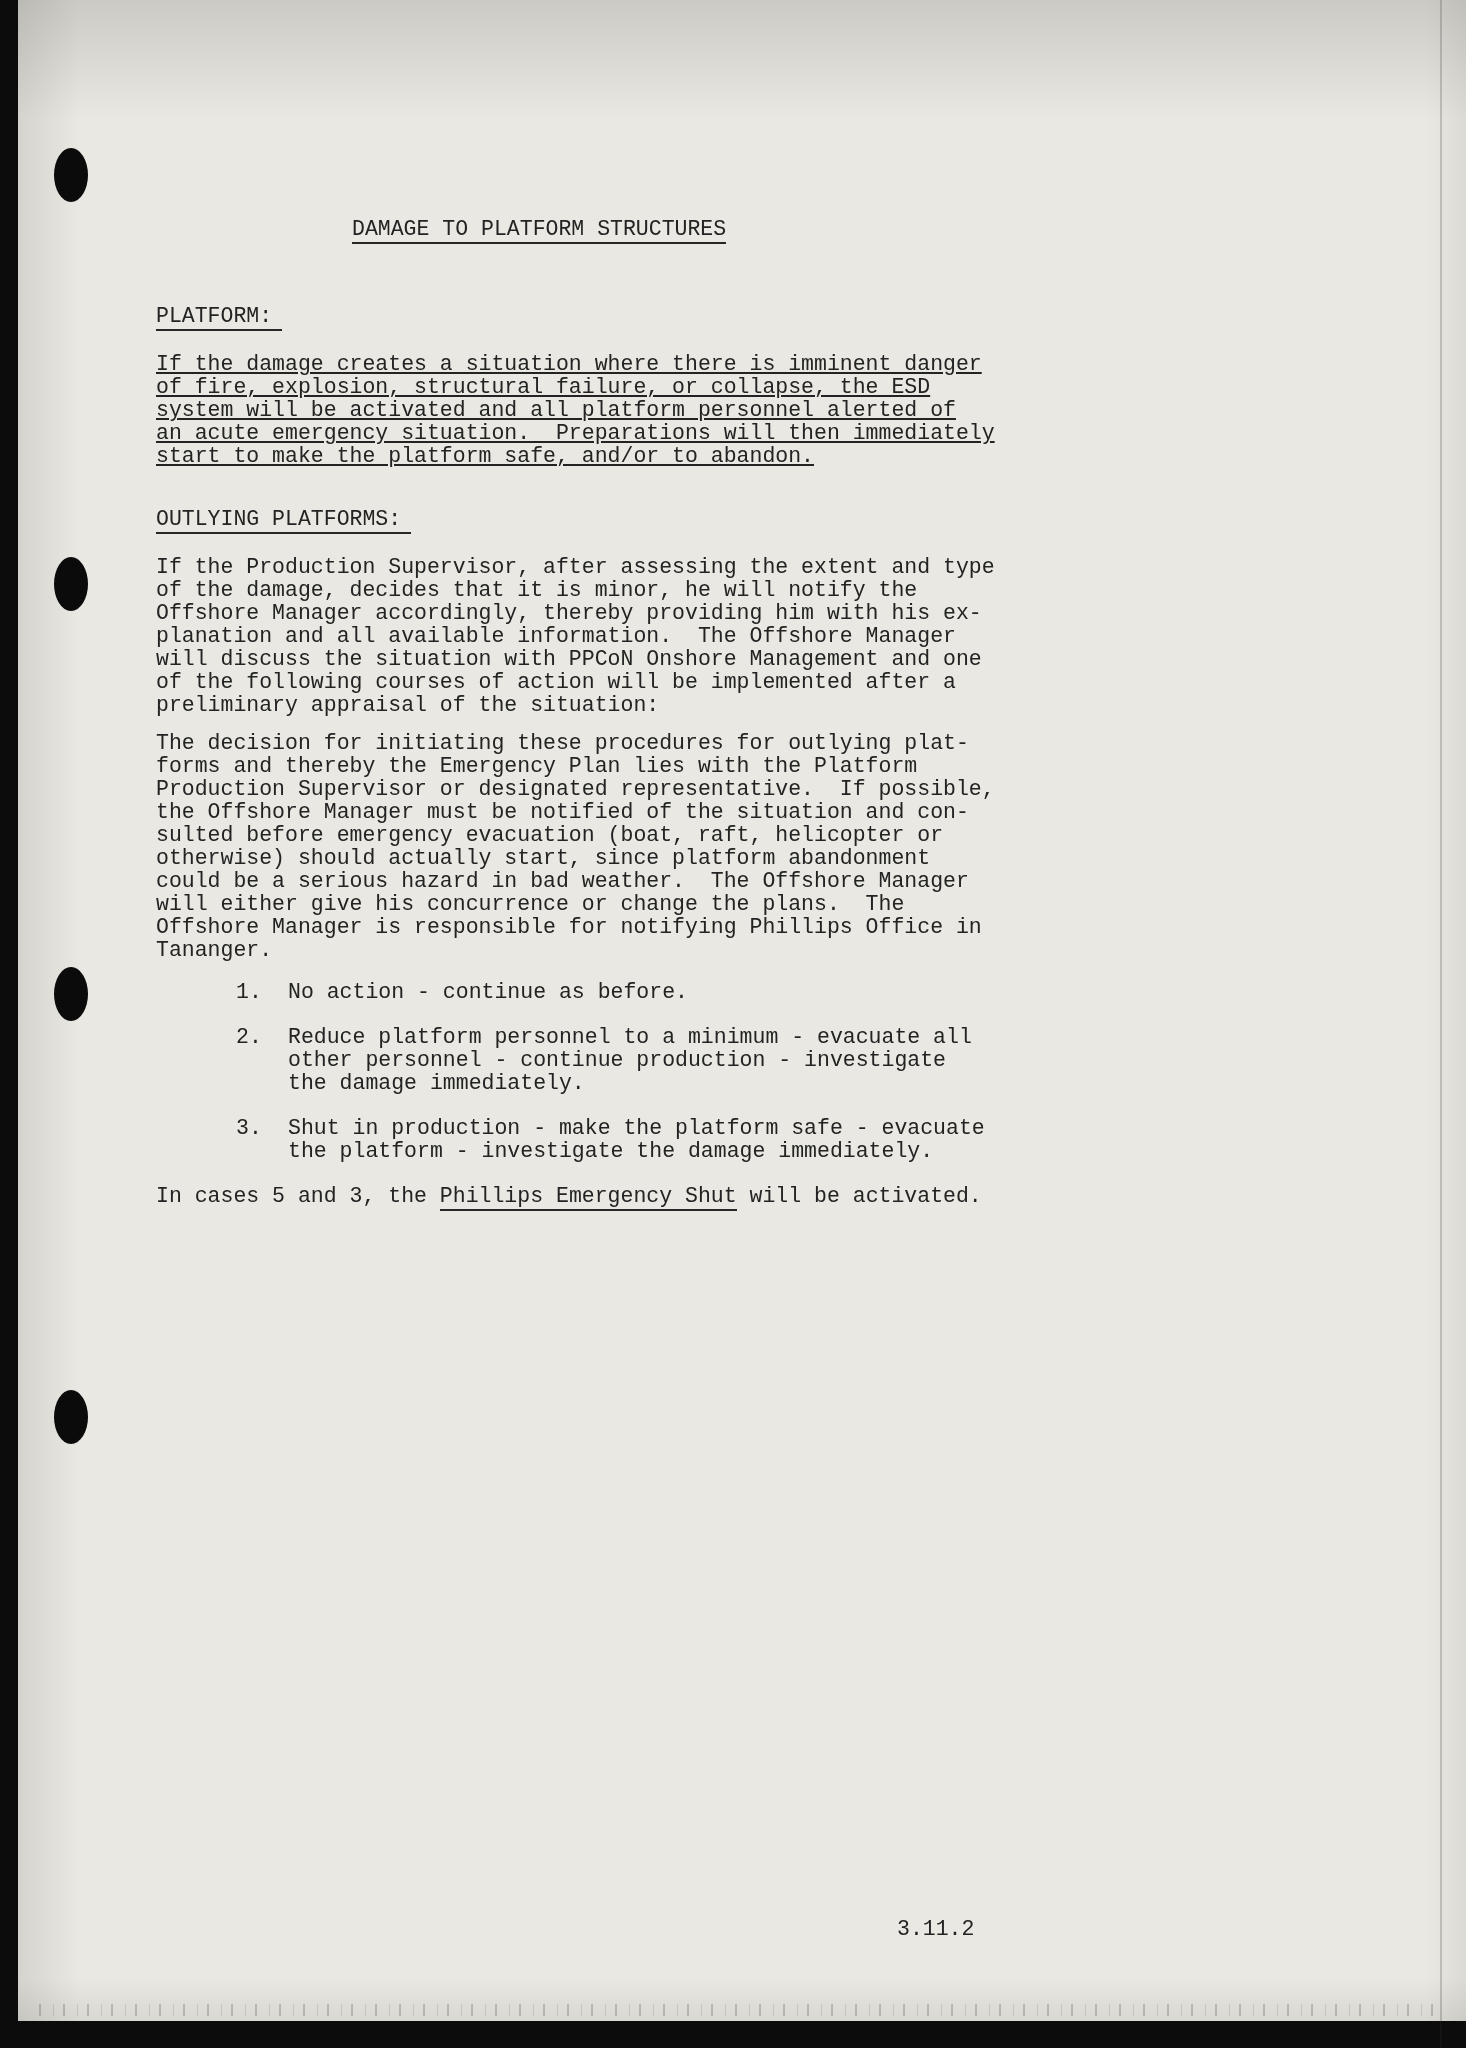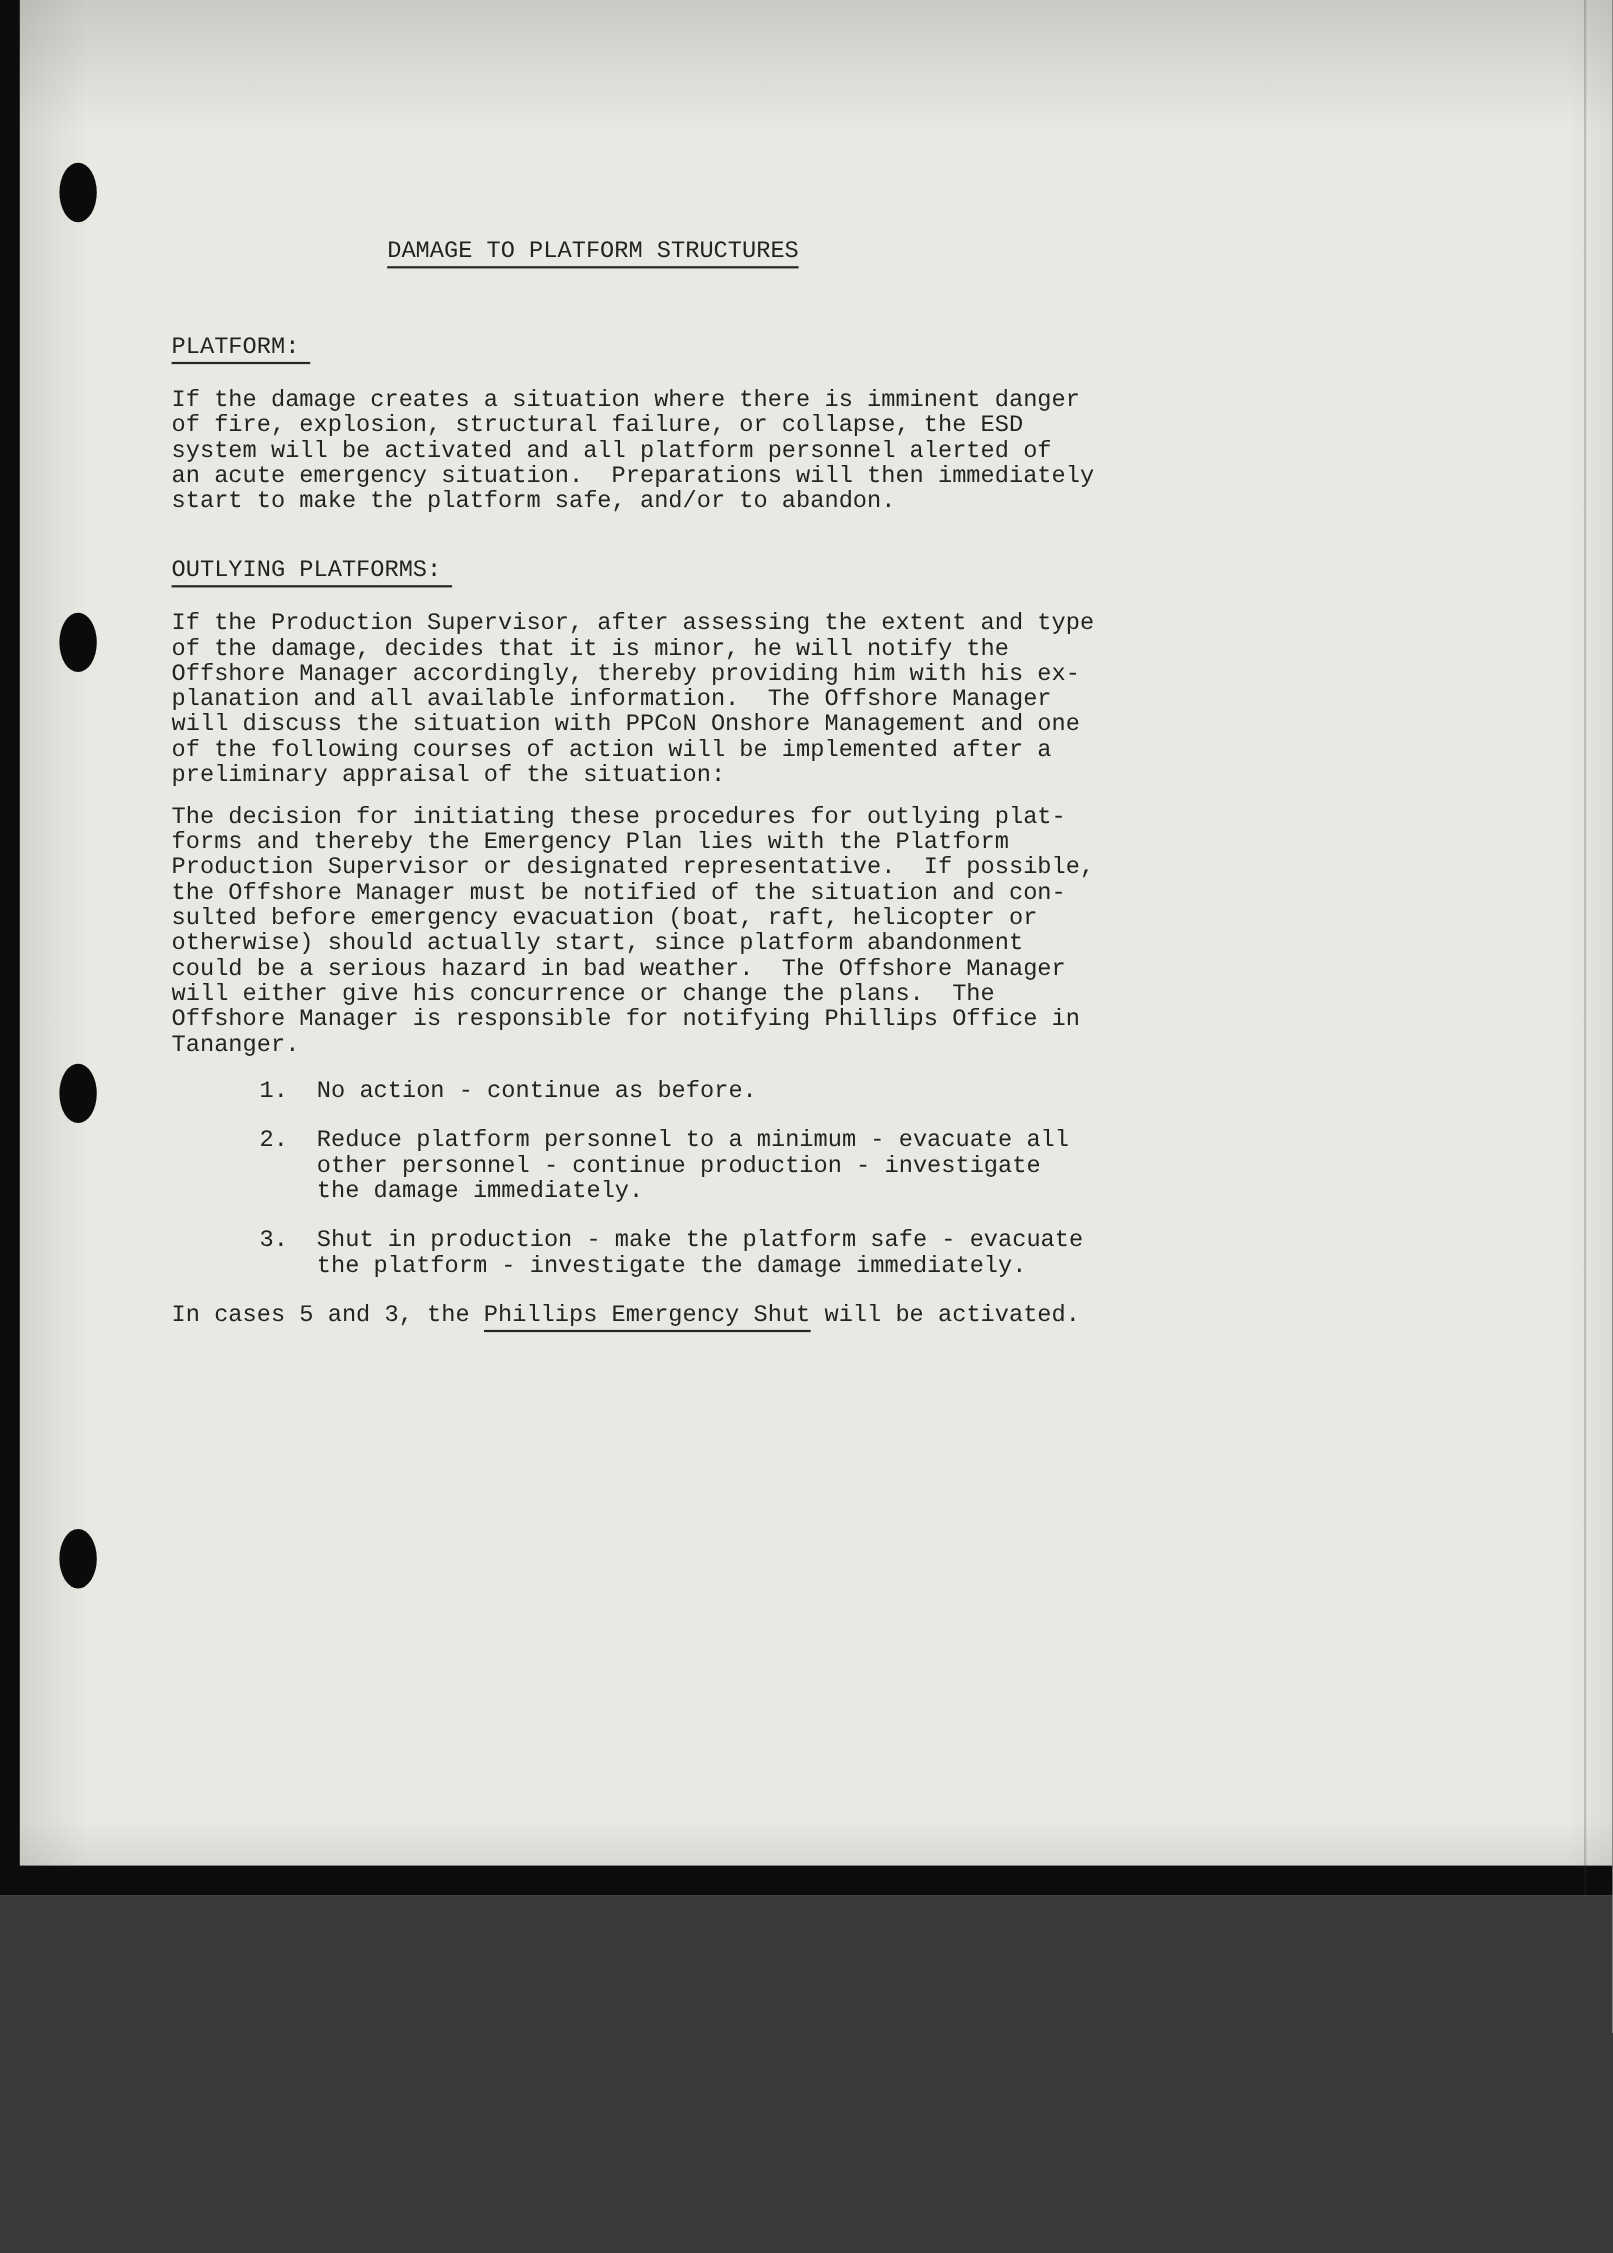--- a/index.html
+++ b/index.html
@@ -1,20 +1,20 @@
 <!DOCTYPE html>
 <html><head>
 <meta charset="utf-8">
 <style>
   * { box-sizing: border-box; }
   html, body { margin: 0; padding: 0; background: #3a3a3a; }
   .page {
     position: relative;
     width: 1466px;
-    height: 1723px;
+    height: 2048px;
     margin: 0 auto;
     background: #e9e8e2;
     font-family: "Liberation Mono", "DejaVu Sans Mono", monospace;
     font-size: 21.5px;
     line-height: 23px;
     color: #232323;
     overflow: hidden;
   }
   
   .scan-shade {
@@ -45,21 +45,21 @@
 
   .content { position: absolute; left: 156px; top: 0; width: 900px; }
   .underline { border-bottom: 2px solid #262626; padding-bottom: 1px; }
   .doc-title { margin: 218px 0 0 196px; }
   .heading-row { display: block; }
   .heading { display: inline-block; padding-right: 10px; }
   .h-general  { margin-top: 64px; }
   .h-outlying { margin-top: 40px; }
   .para { margin: 0; white-space: pre-wrap; }
   .p-g1 { margin-top: 20px; }
-  .p-g2 { margin-top: 22px; }
+  .p-g2 { margin-top: 22px; text-decoration: underline; }
   .p-o1 { margin-top: 15px; }
   .p-o2 { margin-top: 22px; }
   .list { margin-top: 19px; }
   .li { display: flex; margin-top: 22px; }
   .li:first-child { margin-top: 0; }
   .li .num { flex: none; width: 52px; margin-left: 80px; }
   .p-act { margin-top: 22px; }
   .p-fire { margin-top: 26px; }
   .page-number { position: absolute; left: 897px; top: 1918px; }
 </style>

